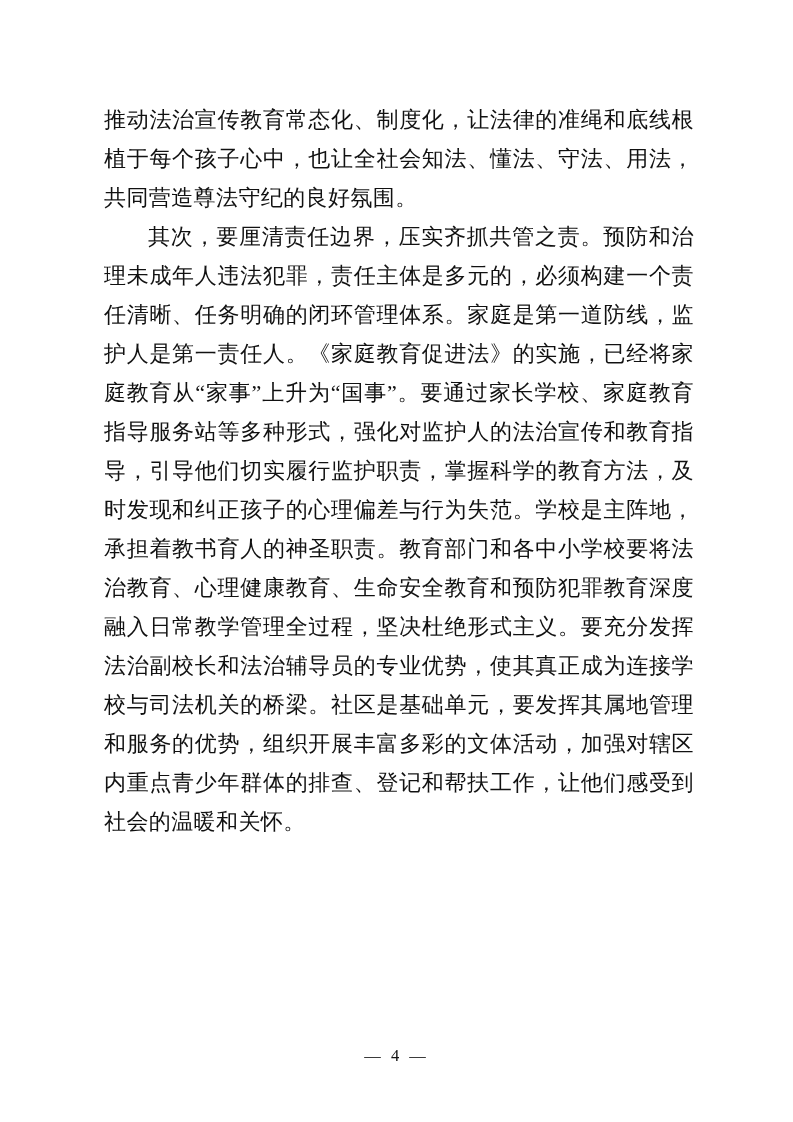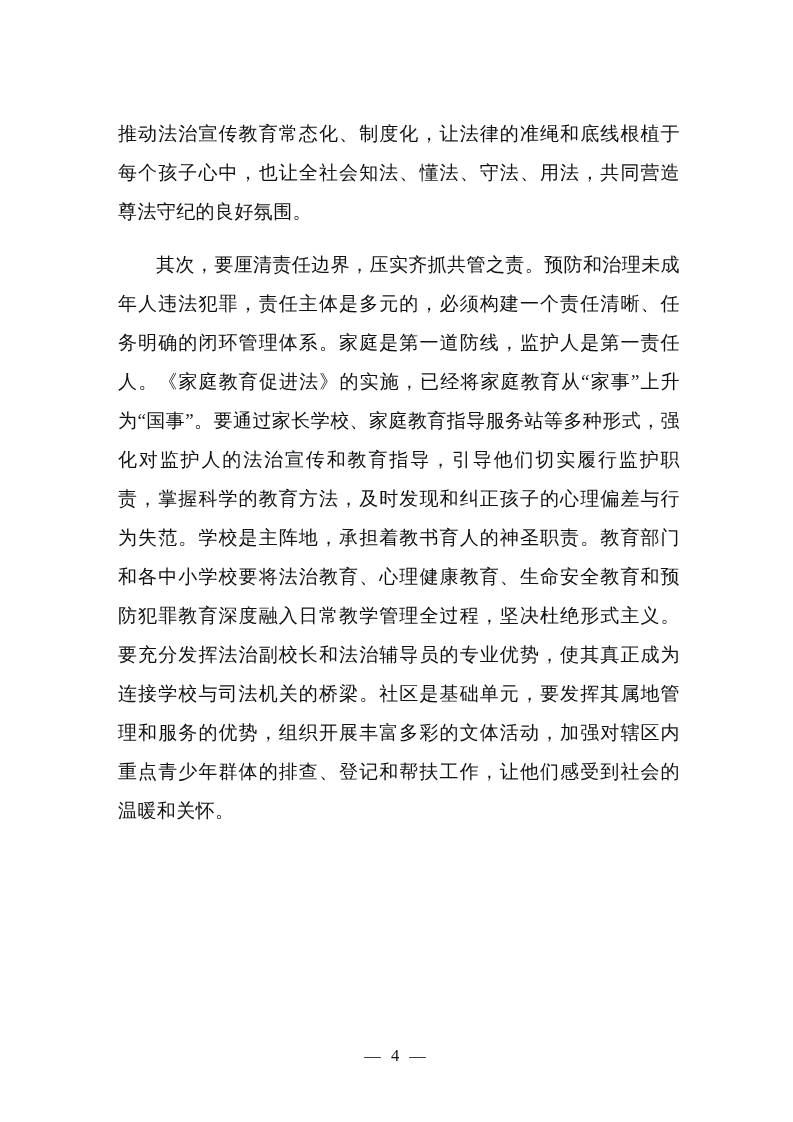--- a/index.html
+++ b/index.html
@@ -18,22 +18,22 @@
   }
   .content {
     position: absolute;
     top: 100px;
     left: 104px;
     width: 590px;
     text-align: justify;
     text-justify: inter-character;
   }
   .para {
-    margin: 14px;
-    font-size: 19px;
+    margin: 0;
+    font-size: 22px;
     line-height: 39px;
     letter-spacing: 0.4px;
     text-indent: 2em;
     word-break: break-all;
   }
   .para.no-indent {
     text-indent: 0;
   }
   .footer {
     position: absolute;

